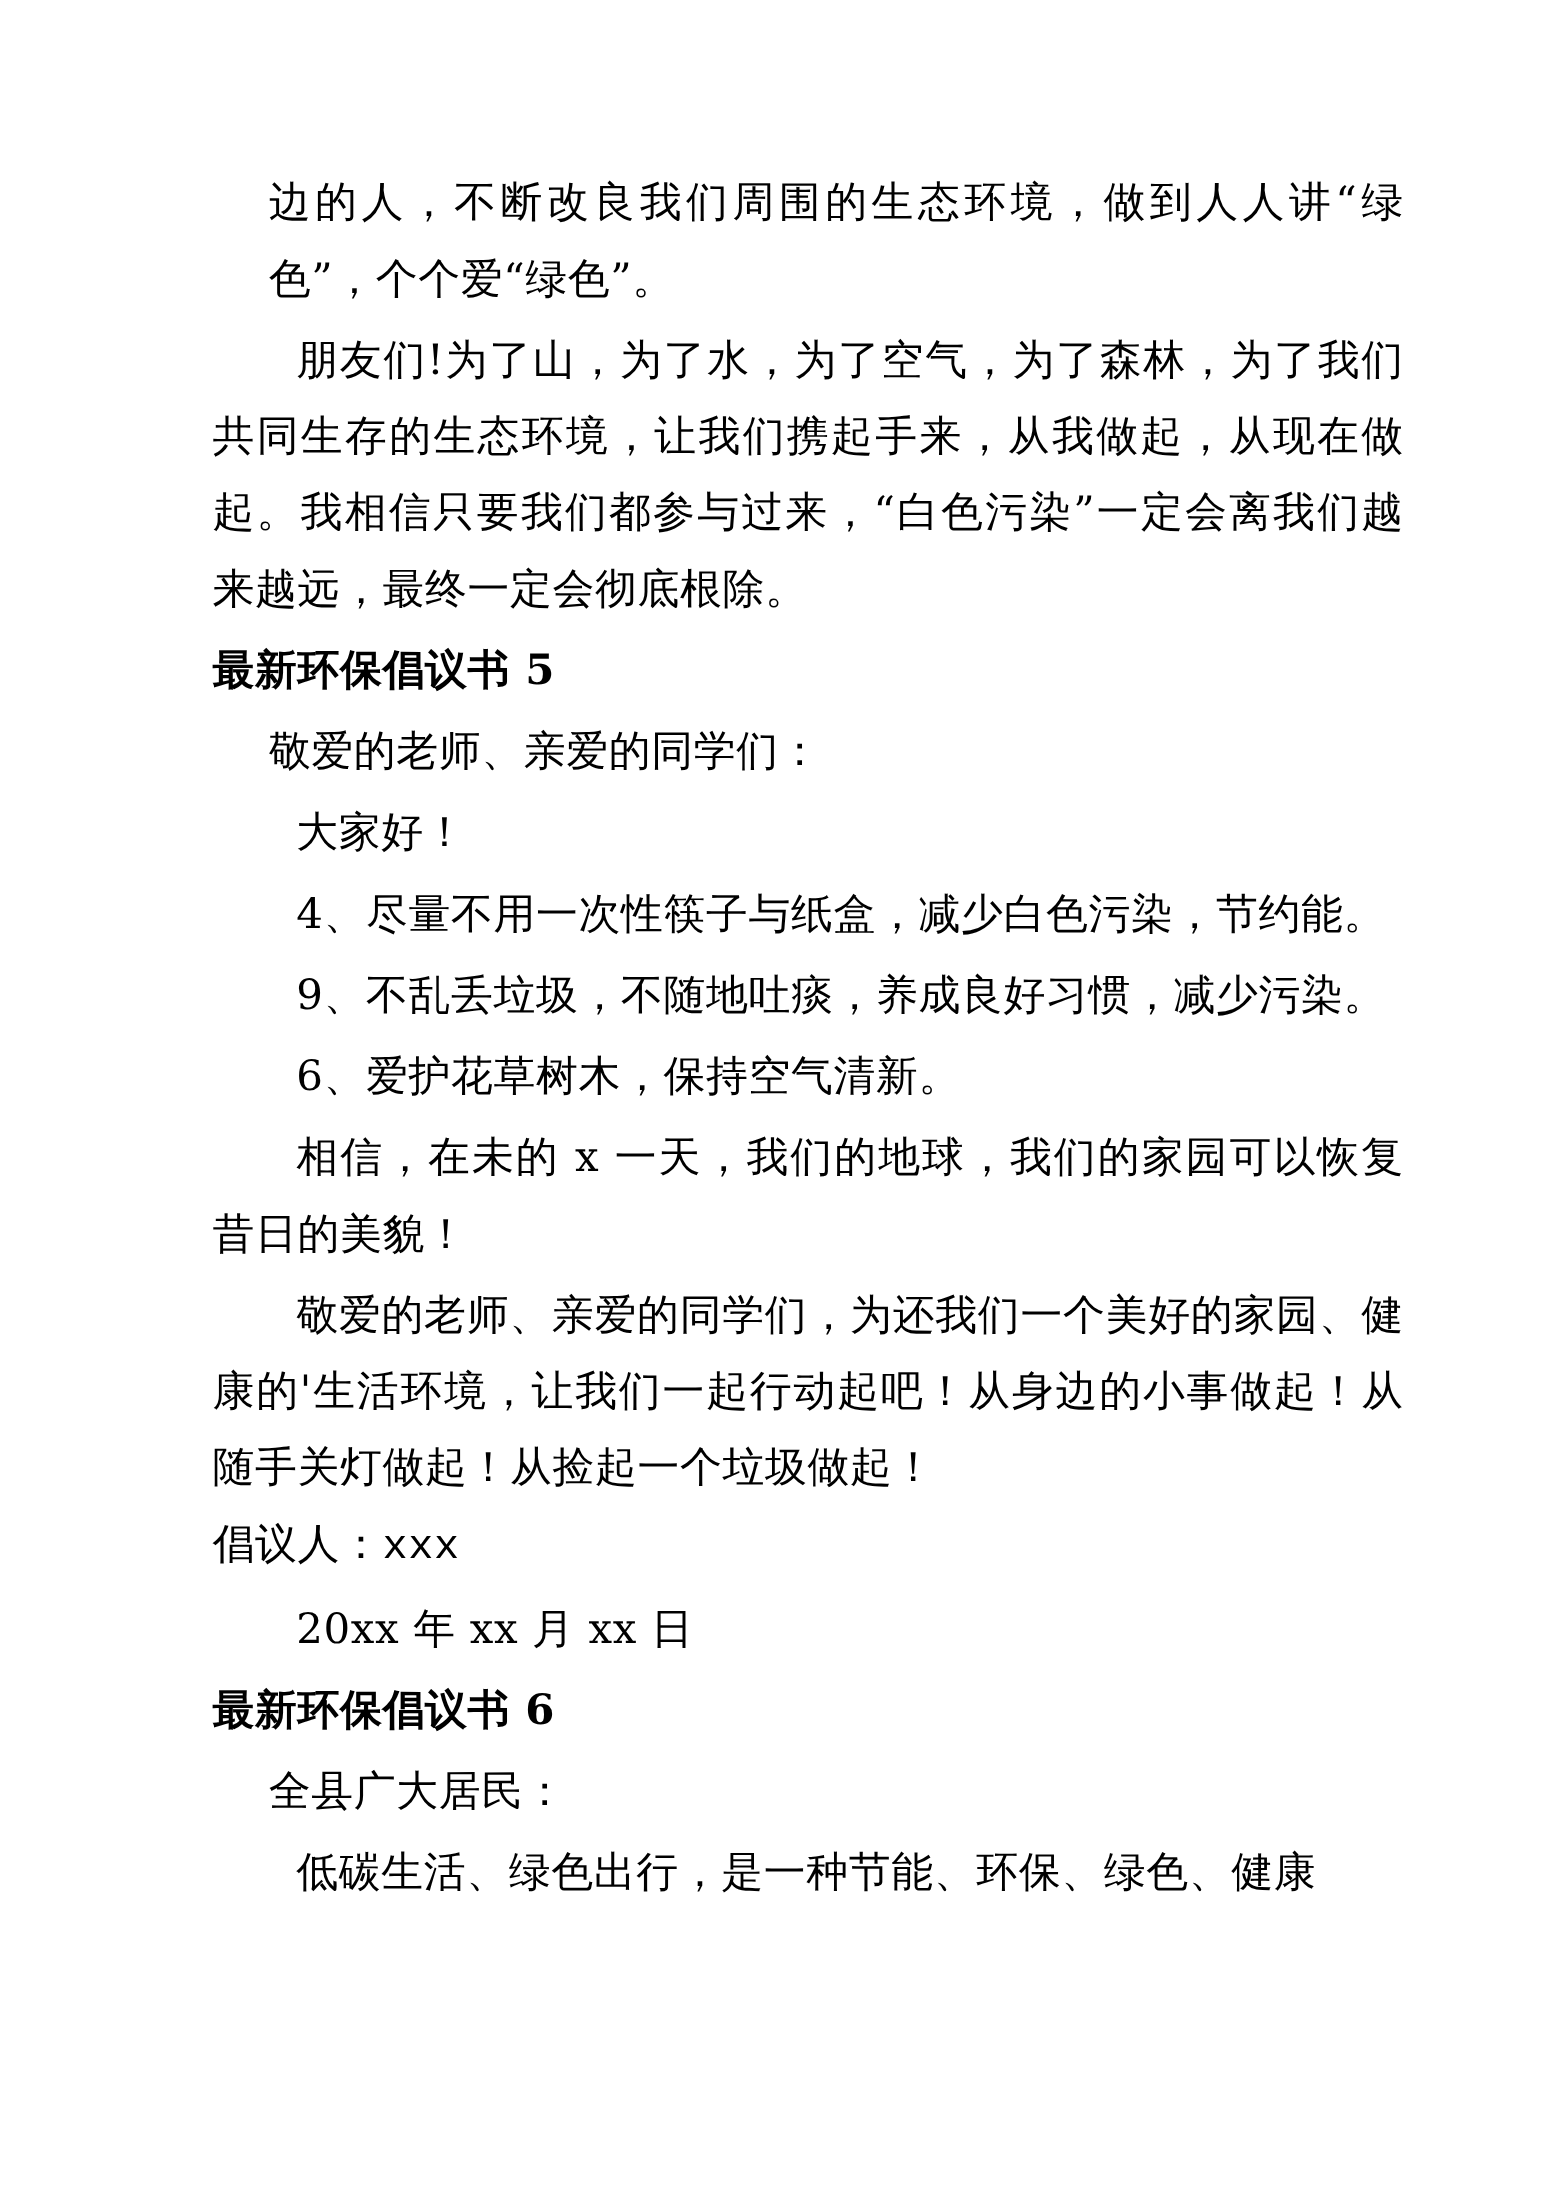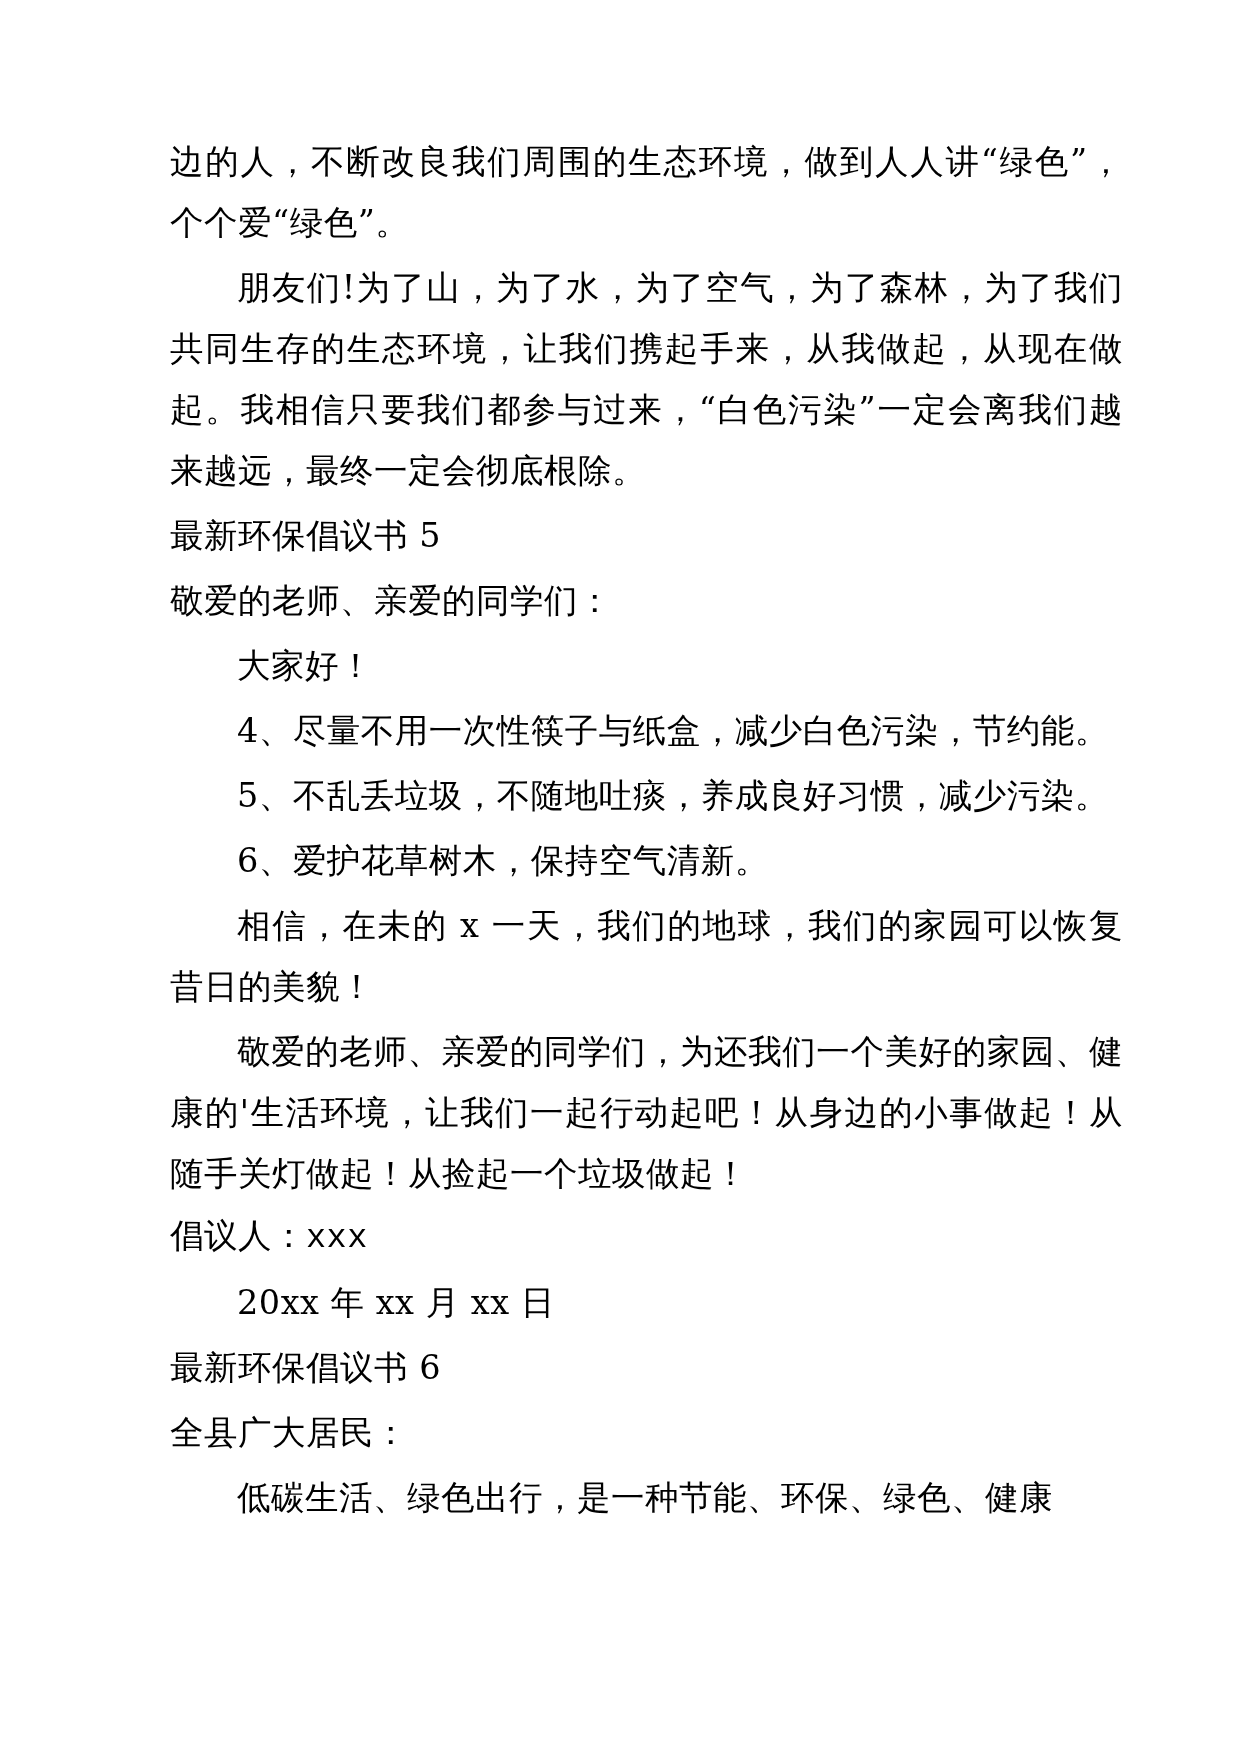--- a/index.html
+++ b/index.html
@@ -26,24 +26,26 @@
     letter-spacing: 0.5px;
     text-align: justify;
     text-justify: inter-ideograph;
   }
   .para {
     margin: 0 0 4px 0;
     text-indent: 2em;
   }
   .para.noindent {
     text-indent: 0;
+    margin-left: 45px;
   }
   .heading {
     margin: 0 0 4px 0;
     text-indent: 0;
+    font-weight: bold;
   }
   .sig {
     margin: 0 0 4px 0;
     text-indent: 0;
     font-family: Liberation Mono, monospace;
   }
   .sig-date {
     margin: 0 0 4px 0;
     text-indent: 2em;
   }
@@ -59,21 +61,21 @@
     <p class="para">朋友们!为了山，为了水，为了空气，为了森林，为了我们共同生存的生态环境，让我们携起手来，从我做起，从现在做起。我相信只要我们都参与过来，“白色污染”一定会离我们越来越远，最终一定会彻底根除。</p>
 
     <p class="heading">最新环保倡议书 5</p>
 
     <p class="para noindent">敬爱的老师、亲爱的同学们：</p>
 
     <p class="para">大家好！</p>
 
     <p class="para">4、尽量不用一次性筷子与纸盒，减少白色污染，节约能。</p>
 
-    <p class="para">5、不乱丢垃圾，不随地吐痰，养成良好习惯，减少污染。</p>
+    <p class="para">9、不乱丢垃圾，不随地吐痰，养成良好习惯，减少污染。</p>
 
     <p class="para">6、爱护花草树木，保持空气清新。</p>
 
     <p class="para">相信，在未的 x 一天，我们的地球，我们的家园可以恢复昔日的美貌！</p>
 
     <p class="para">敬爱的老师、亲爱的同学们，为还我们一个美好的家园、健康的'生活环境，让我们一起行动起吧！从身边的小事做起！从随手关灯做起！从捡起一个垃圾做起！</p>
 
     <p class="sig">倡议人：xxx</p>
 
     <p class="sig-date">20xx 年 xx 月 xx 日</p>

